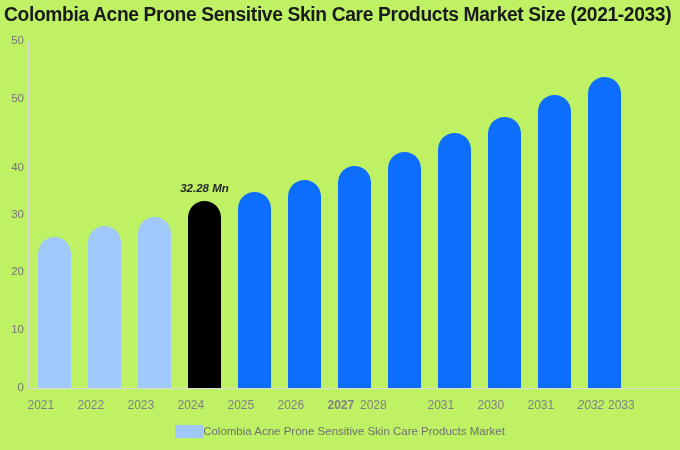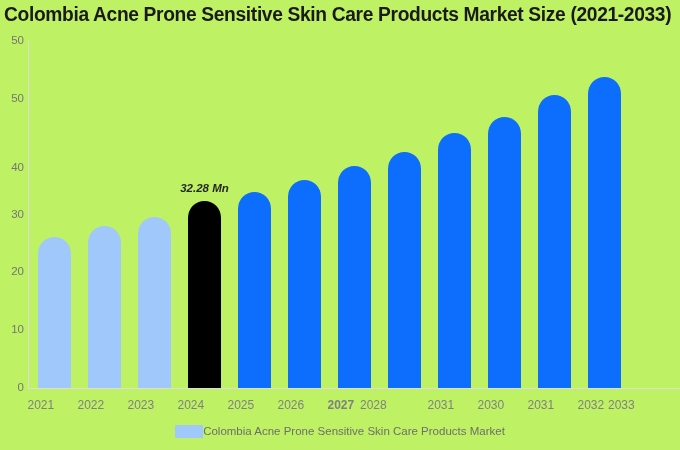--- a/index.html
+++ b/index.html
@@ -202,21 +202,21 @@
       <div class="x-tick" style="left: 77.5px;">2022</div>
       <div class="x-tick" style="left: 127.5px;">2023</div>
       <div class="x-tick" style="left: 177.5px;">2024</div>
       <div class="x-tick" style="left: 227.5px;">2025</div>
       <div class="x-tick" style="left: 277.5px;">2026</div>
       <div class="x-tick" style="left: 327.5px; font-weight: bold;">2027</div>
       <div class="x-tick" style="left: 360px;">2028</div>
       <div class="x-tick" style="left: 427.5px;">2031</div>
       <div class="x-tick" style="left: 477.5px;">2030</div>
       <div class="x-tick" style="left: 527.5px;">2031</div>
-      <div class="x-tick" style="left: 577.5px;">2032</div>
+      <div class="x-tick" style="left: 577.5px; font-style: italic;">2032</div>
       <div class="x-tick" style="left: 608px;">2033</div>
     </div>
 
   <div id="legend">
     <div id="legend-swatch" style="background: rgb(160, 200, 251);"></div>
     <div id="legend-label">Colombia Acne Prone Sensitive Skin Care Products Market</div>
   </div>
 
 </div>
 

